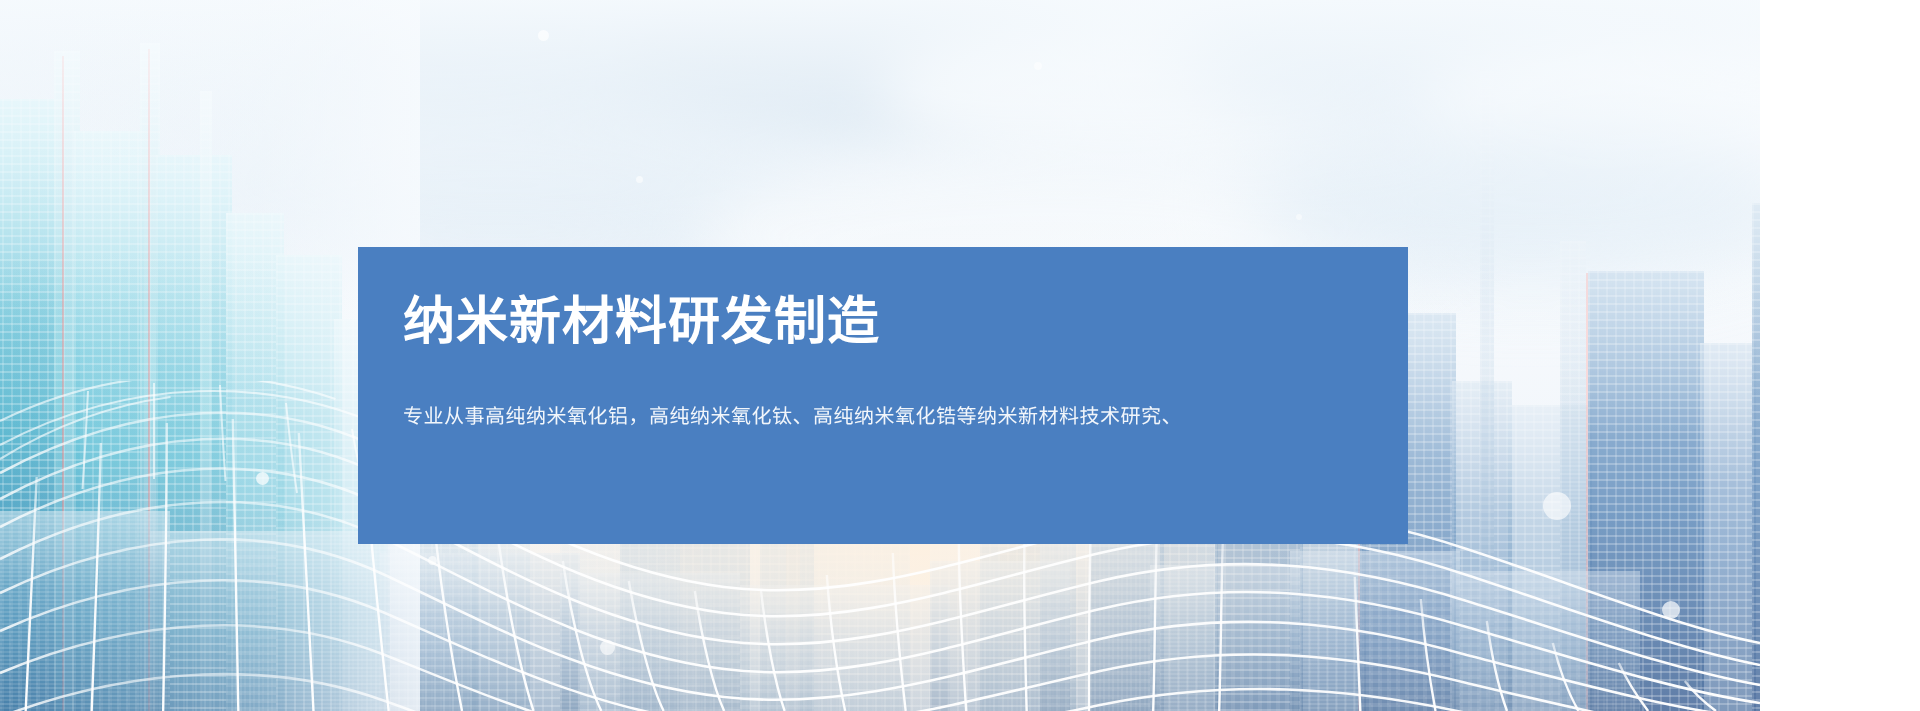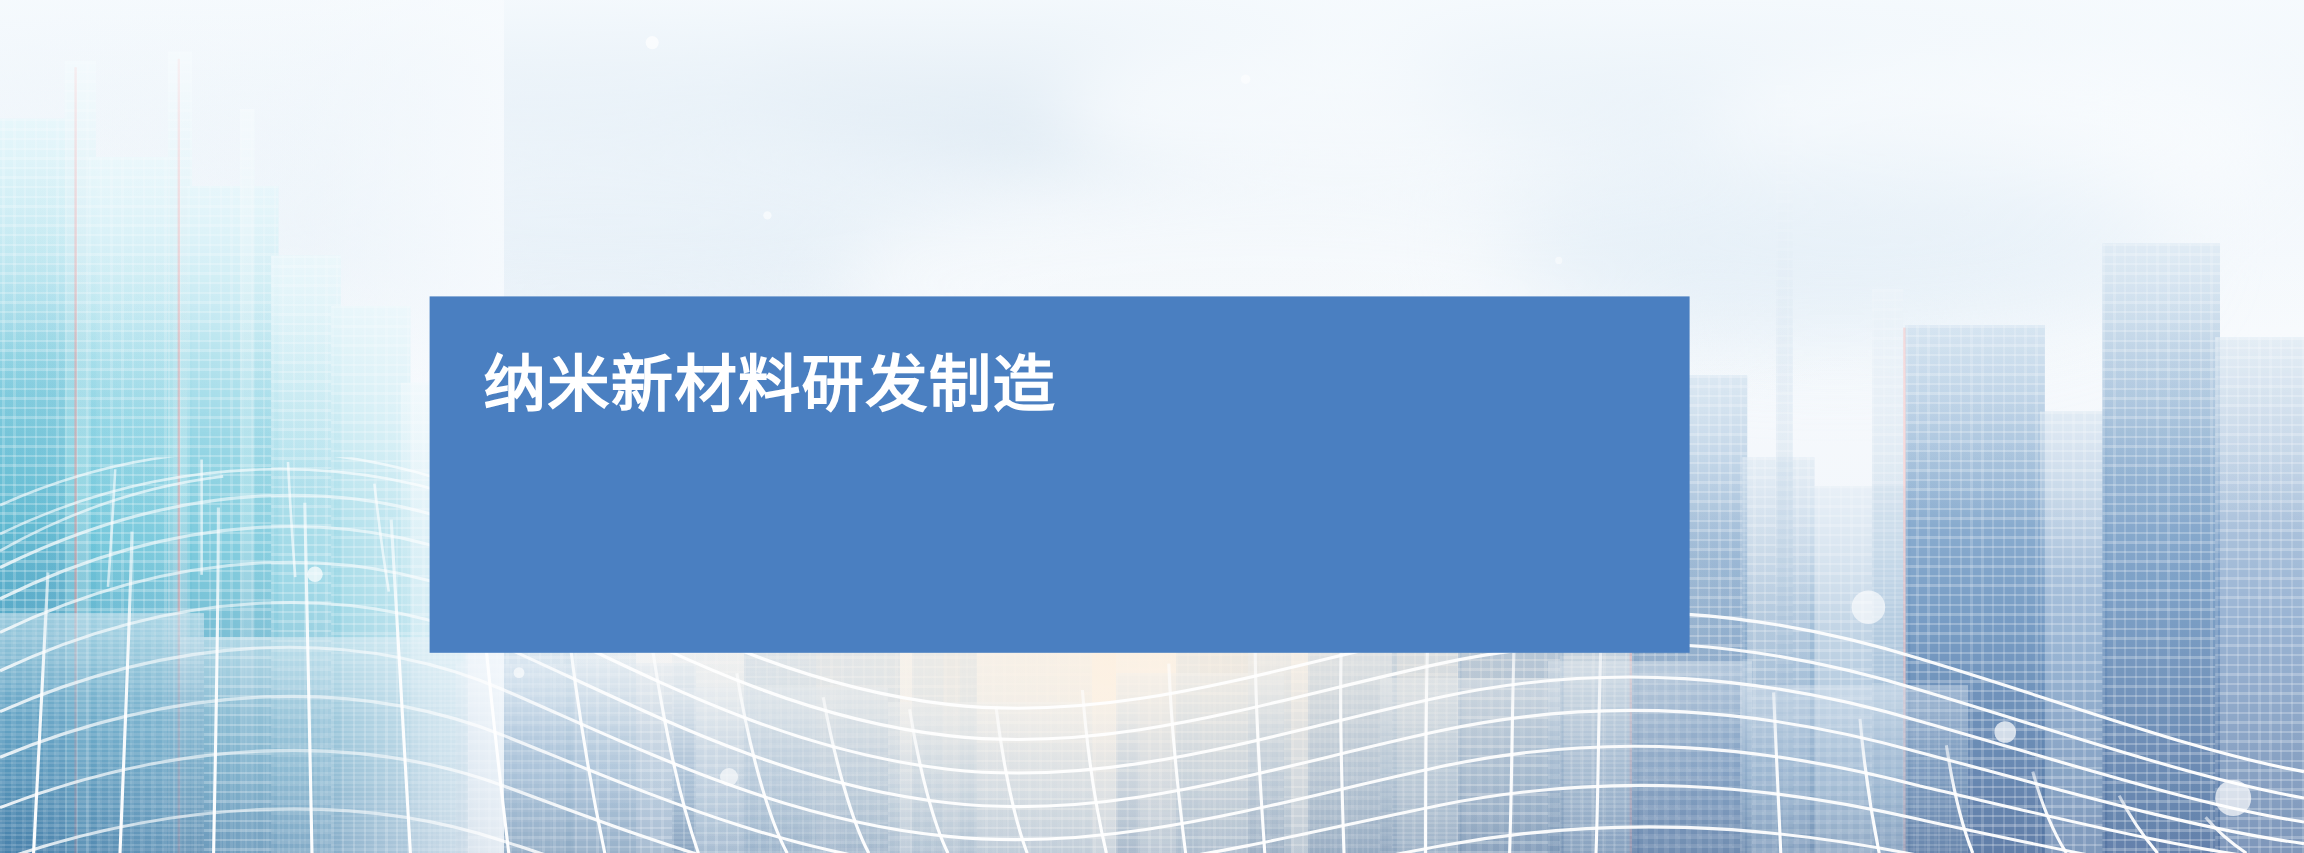--- a/index.html
+++ b/index.html
@@ -1,21 +1,21 @@
 <!DOCTYPE html>
 <html lang="zh-CN"><head>
 <meta charset="utf-8">
 <title>Banner</title>
 <style>
   html,body{margin:0;padding:0;background:#fff;}
   body{font-family:"Liberation Sans","DejaVu Sans",sans-serif;}
 
   .stage{
     position:relative;
-    width:1920px;height:711px;
+    width:1760px;height:711px;
     overflow:hidden;
     background:#eef4fa;
   }
 
   
   .sky{
     position:absolute;inset:0;
     background:
       radial-gradient(ellipse 900px 380px at 52% 74%, rgba(255,236,214,.85) 0%, rgba(255,240,225,.45) 32%, rgba(255,255,255,0) 62%),
       radial-gradient(ellipse 1300px 520px at 46% 8%, rgba(214,228,240,.75) 0%, rgba(255,255,255,0) 70%),
@@ -246,16 +246,17 @@
     <div class="bk" style="left:1543px;top:492px;width:28px;height:28px;opacity:.8;"></div>
     <div class="bk" style="left:1662px;top:601px;width:18px;height:18px;opacity:.9;"></div>
     <div class="bk" style="left:1846px;top:650px;width:30px;height:30px;opacity:.88;"></div>
     <div class="bk" style="left:1034px;top:62px;width:8px;height:8px;opacity:.65;"></div>
     <div class="bk" style="left:1296px;top:214px;width:6px;height:6px;opacity:.6;"></div>
   </div>
 
   <div class="panel">
     <h1 class="panel-title">纳米新材料研发制造</h1>
     <p class="panel-body">
+      <span>专业从事高纯纳米氧化铝，高纯纳米氧化钛、高纯纳米氧化锆等纳米新材料技术研究、</span>
     </p>
   </div>
 
 </div>
 
 </body></html>

